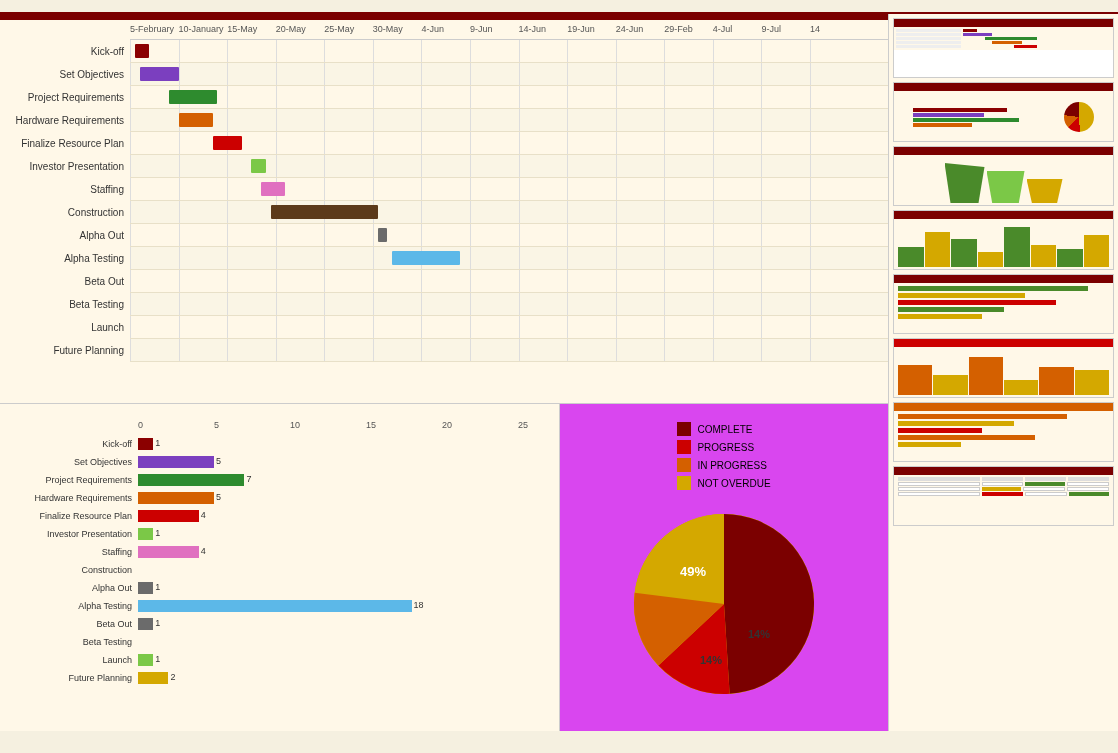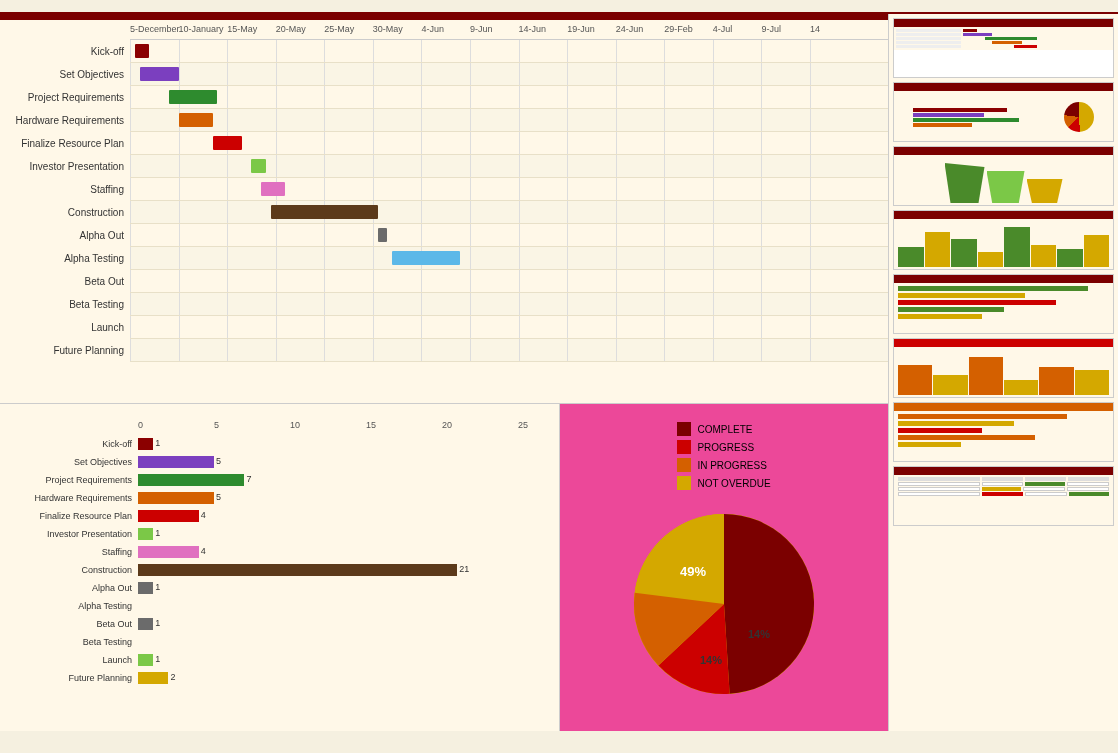--- a/index.html
+++ b/index.html
@@ -169,21 +169,21 @@
       color: #333;
     }
     .axis-tick {
       font-size: 9px;
       color: #555;
       position: absolute;
     }
     
     .status-section {
       flex: 1;
-      background: #ec4899;
+      background: #d946ef;
       padding: 8px;
       display: flex;
       flex-direction: column;
       align-items: center;
     }
     .status-title {
       font-weight: bold;
       font-size: 12px;
       color: #333;
       margin-bottom: 10px;
@@ -259,21 +259,21 @@
             <div class="timeline-label">Construction</div>
             <div class="timeline-label">Alpha Out</div>
             <div class="timeline-label">Alpha Testing</div>
             <div class="timeline-label">Beta Out</div>
             <div class="timeline-label">Beta Testing</div>
             <div class="timeline-label">Launch</div>
             <div class="timeline-label">Future Planning</div>
           </div>
         <div class="timeline-chart-area">
           <div class="timeline-dates" id="gantt-dates">
-              <span class="date-label" style="left: 0px;">5-December</span>
+              <span class="date-label" style="left: 0px;">5-February</span>
               <span class="date-label" style="left: 48.5714px;">10-January</span>
               <span class="date-label" style="left: 97.1429px;">15-May</span>
               <span class="date-label" style="left: 145.714px;">20-May</span>
               <span class="date-label" style="left: 194.286px;">25-May</span>
               <span class="date-label" style="left: 242.857px; text-align: right;">30-May</span>
               <span class="date-label" style="left: 291.429px;">4-Jun</span>
               <span class="date-label" style="left: 340px;">9-Jun</span>
               <span class="date-label" style="left: 388.571px;">14-Jun</span>
               <span class="date-label" style="left: 437.143px;">19-Jun</span>
               <span class="date-label" style="left: 485.714px;">24-Jun</span>
@@ -594,34 +594,34 @@
             </div>
             <div class="bar-row">
               <div class="bar-label">Staffing</div>
               <div class="bar-track" style="width: 380px;">
                 <div class="bar-fill" style="background: rgb(224, 112, 192); width: 60.8px;"></div>
                 <span class="bar-value" style="left: 62.8px;">4</span>
               </div>
             </div>
             <div class="bar-row">
               <div class="bar-label">Construction</div>
-              <div class="bar-track" style="width: 380px;">
-                <div class="bar-fill" style="background: rgb(92, 58, 26); width: 319.2px;"></div>
-                <span class="bar-value" style="left: 321.2px;">21</span>
-              </div>
             </div>
             <div class="bar-row">
               <div class="bar-label">Alpha Out</div>
               <div class="bar-track" style="width: 380px;">
                 <div class="bar-fill" style="background: rgb(107, 107, 107); width: 15.2px;"></div>
                 <span class="bar-value" style="left: 17.2px;">1</span>
               </div>
             </div>
             <div class="bar-row">
               <div class="bar-label">Alpha Testing</div>
+              <div class="bar-track" style="width: 380px;">
+                <div class="bar-fill" style="background: rgb(92, 184, 232); width: 273.6px;"></div>
+                <span class="bar-value" style="left: 275.6px;">18</span>
+              </div>
             </div>
             <div class="bar-row">
               <div class="bar-label">Beta Out</div>
               <div class="bar-track" style="width: 380px;">
                 <div class="bar-fill" style="background: rgb(107, 107, 107); width: 15.2px;"></div>
                 <span class="bar-value" style="left: 17.2px;">1</span>
               </div>
             </div>
             <div class="bar-row">
               <div class="bar-label">Beta Testing</div>

